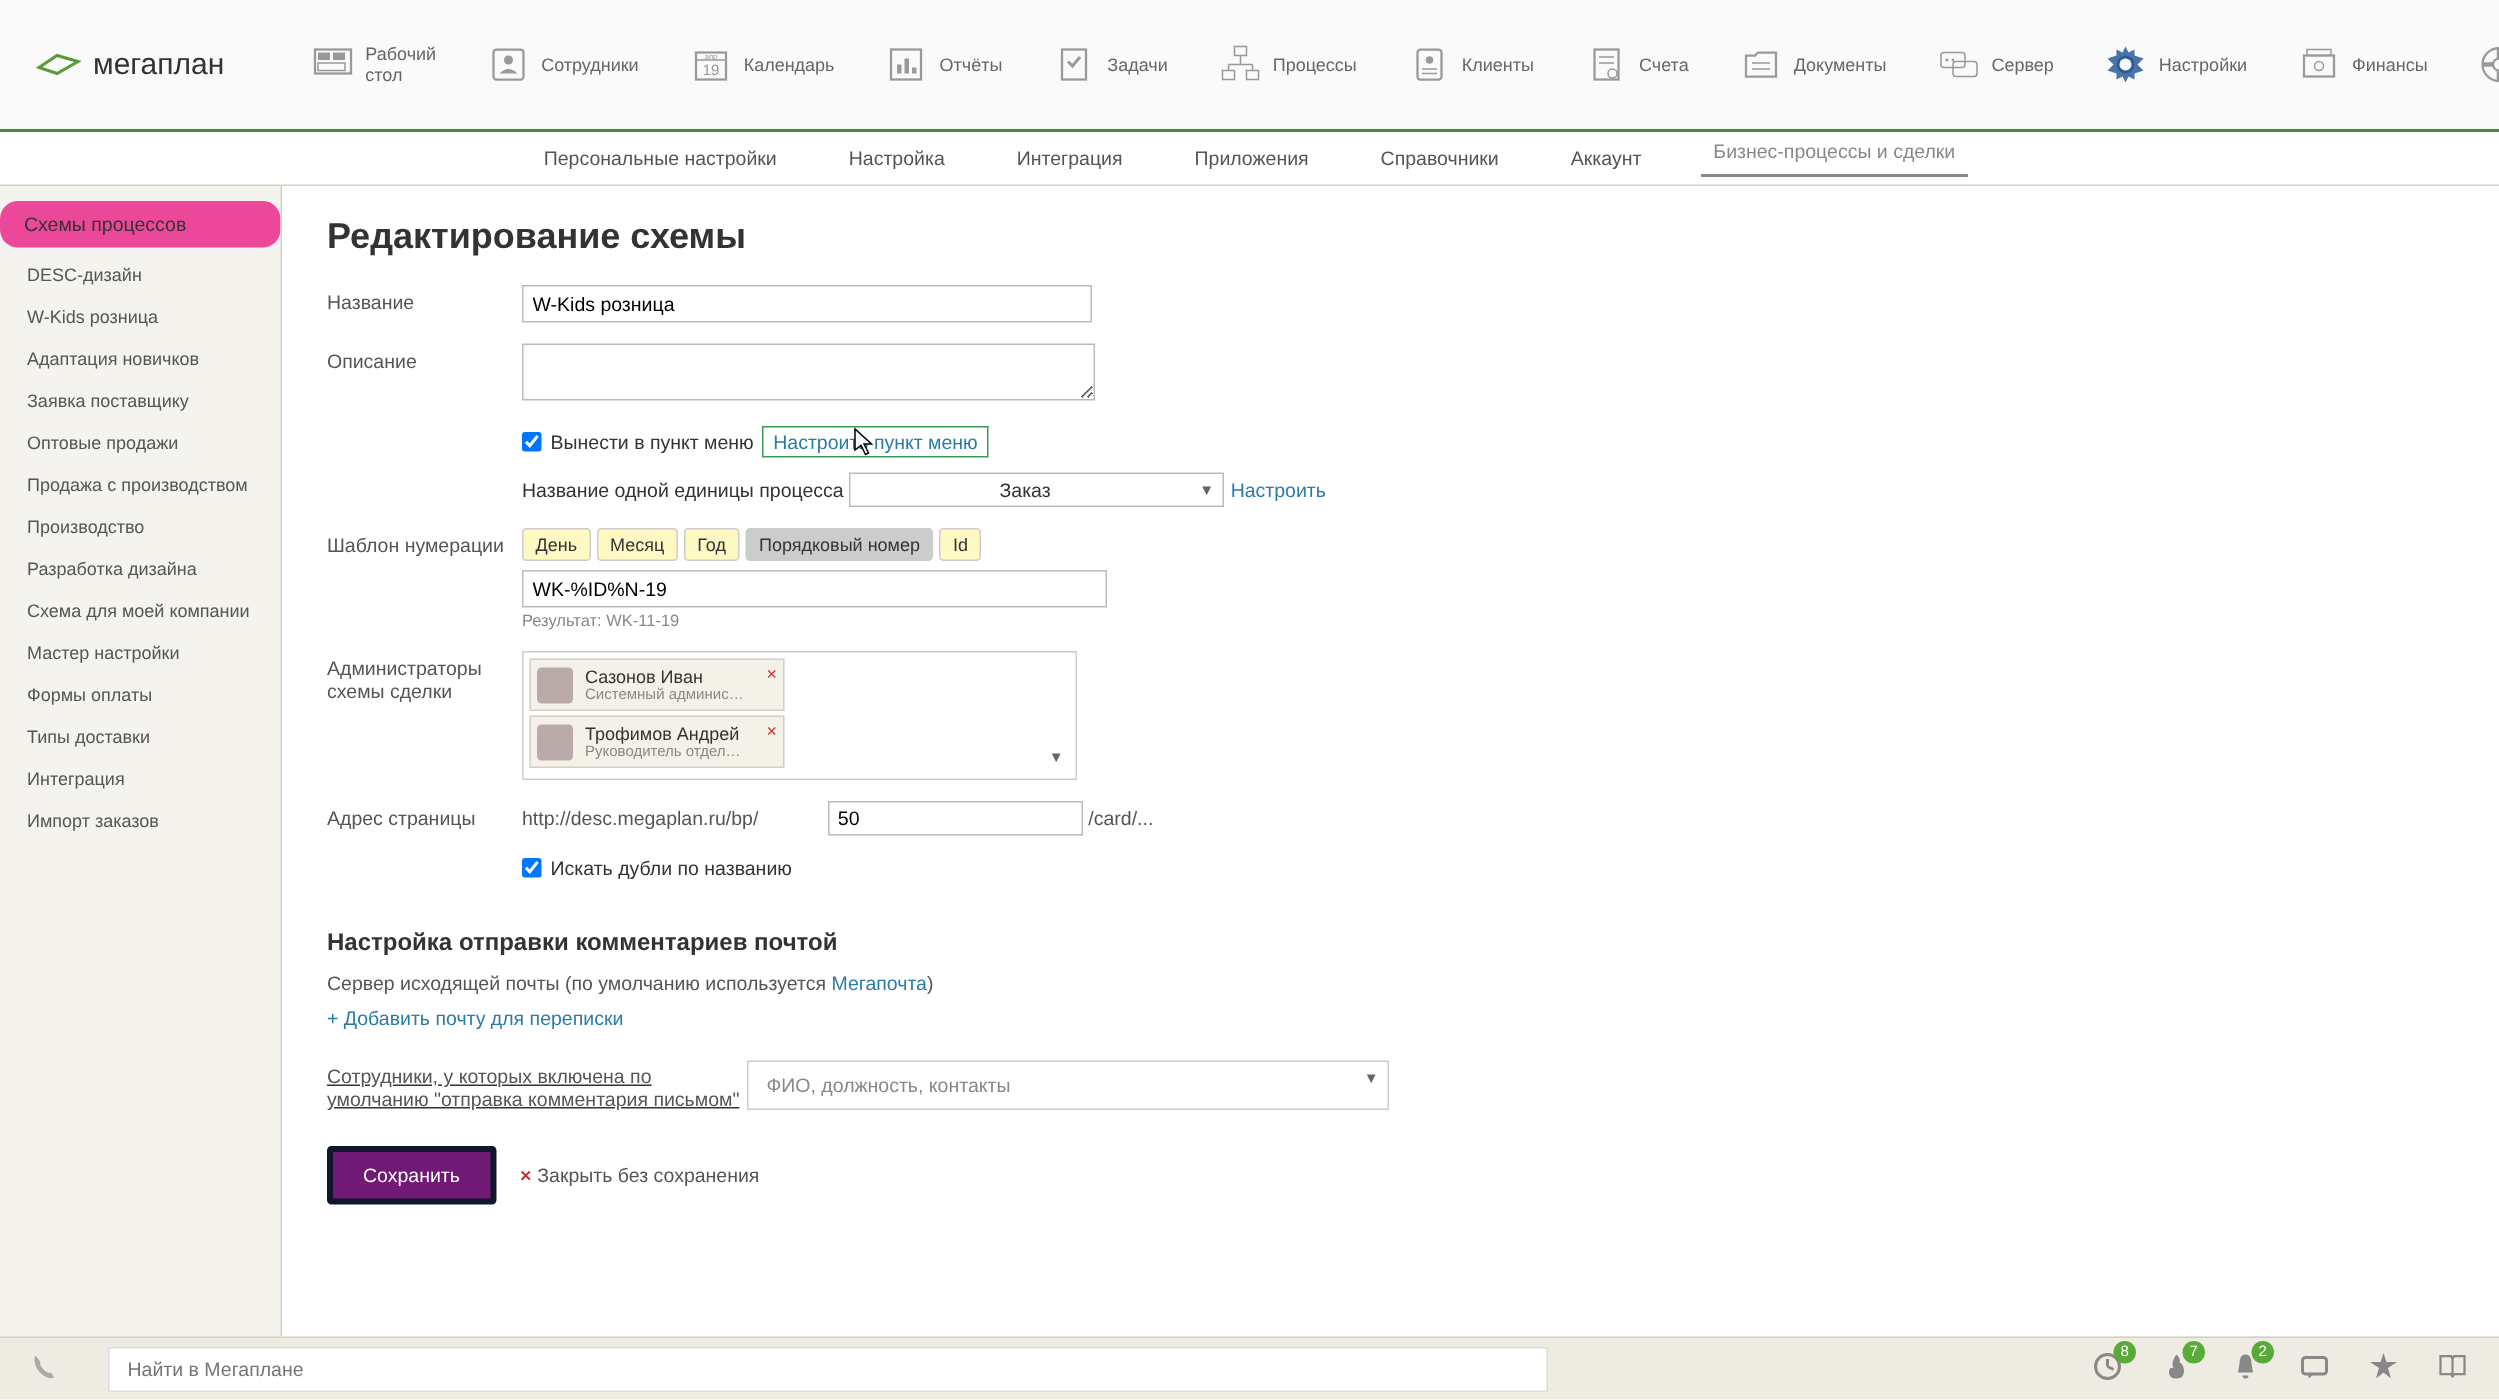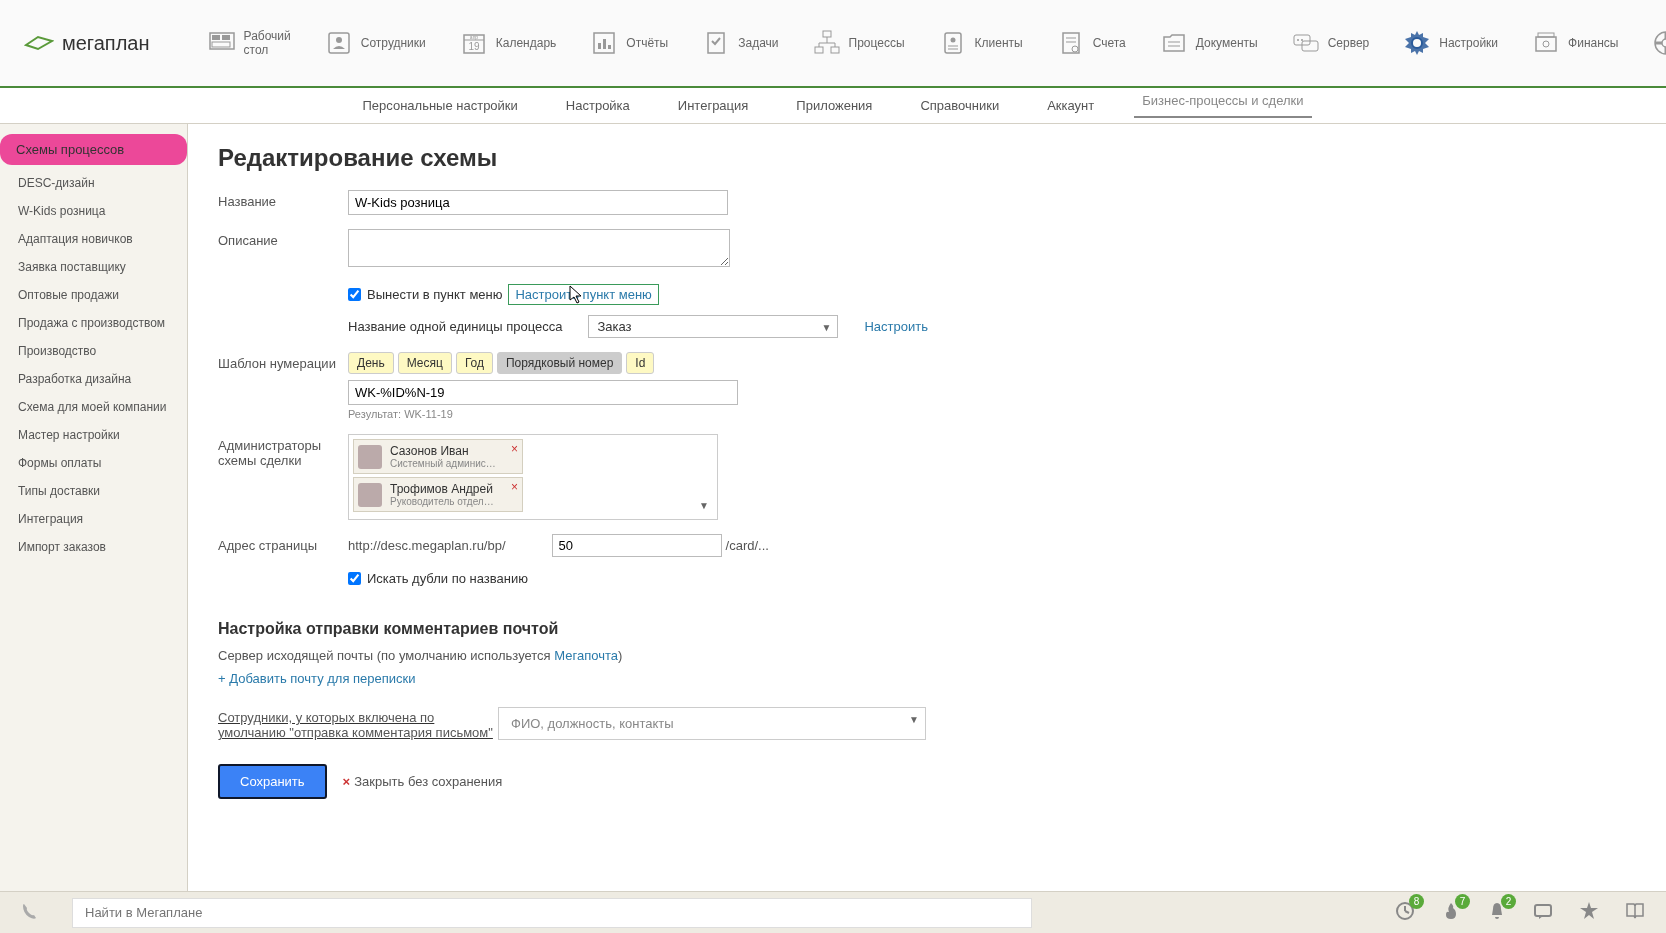--- a/index.html
+++ b/index.html
@@ -47,21 +47,21 @@
 .admin-x { position: absolute; right: 4px; top: 2px; color: #c33; font-size: 12px; cursor: pointer; }
 .admin-dd { position: absolute; right: 8px; bottom: 8px; font-size: 10px; color: #666; cursor: pointer; }
 .url-row { display: flex; align-items: center; gap: 4px; }
 .url-prefix { color: #555; font-size: 13px; }
 .url-input { width: 170px; padding: 3px 6px; border: 1px solid #bbb; font-size: 13px; margin-left: 42px; }
 .section-title { font-size: 16px; font-weight: bold; margin-top: 24px; margin-bottom: 10px; }
 .mail-text { color: #555; font-size: 13px; margin-bottom: 8px; }
 .add-mail { color: #2a7aaa; font-size: 13px; cursor: pointer; }
 .employee-select { width: 428px; padding: 8px 28px 8px 12px; border: 1px solid #ccc; background: #fff; color: #888; font-size: 13px; position: relative; display: inline-block; }
 .actions-row { display: flex; align-items: center; gap: 16px; margin-top: 24px; }
-.btn-save { background: #3b82f6; color: #fff; border: 2px solid #0f172a; padding: 8px 20px; font-size: 13px; cursor: pointer; border-radius: 3px; }
+.btn-save { background: #701a75; color: #fff; border: 4px solid #0f172a; padding: 8px 20px; font-size: 13px; cursor: pointer; border-radius: 3px; }
 .btn-cancel { color: #555; font-size: 13px; cursor: pointer; display: flex; align-items: center; gap: 4px; }
 .x-red { color: #c33; font-weight: bold; }
 .bottombar { position: absolute; bottom: 0; left: 0; right: 0; height: 42px; background: #eeebe2; border-top: 1px solid #d4d0c5; display: flex; align-items: center; padding: 0 20px; }
 .phone-icon { color: #aaa; margin-right: 20px; }
 .search-bar { flex: 1; background: #fff; border: 1px solid #ddd; height: 30px; max-width: 960px; margin: 0 12px; }
 .search-input-bar { border: none; padding: 6px 12px; width: 100%; font-size: 13px; color: #888; outline: none; background: transparent; }
 .status-icons { display: flex; gap: 24px; align-items: center; margin-left: auto; }
 .status-icon { position: relative; color: #888; cursor: pointer; }
 .badge { position: absolute; top: -6px; right: -8px; background: #5aaa3a; color: #fff; border-radius: 50%; font-size: 10px; width: 15px; height: 15px; display: flex; align-items: center; justify-content: center; }
 .cursor-ptr { position: absolute; top: 284px; left: 568px; pointer-events: none; z-index: 100; }
@@ -266,21 +266,21 @@
     </div>
 
     <div class="form-row">
       <div class="form-label"></div>
       <div class="form-field">
         <div class="checkbox-row">
           <input type="checkbox" checked="" style="">
           <span>Вынести в пункт меню</span>
           <a class="inline-link boxed">Настроить пункт меню</a>
         </div>
-        <div style="display:flex;align-items:center;gap:26px;">
+        <div style="display:flex;align-items:center;gap:4px;text-align:center;">
           <span>Название одной единицы процесса</span>
           <span class="select-box"><span>Заказ</span><span class="select-arrow">▼</span></span>
           <a class="inline-link">Настроить</a>
         </div>
       </div>
     </div>
 
     <div class="form-row">
       <div class="form-label">Шаблон нумерации</div>
       <div class="form-field">

